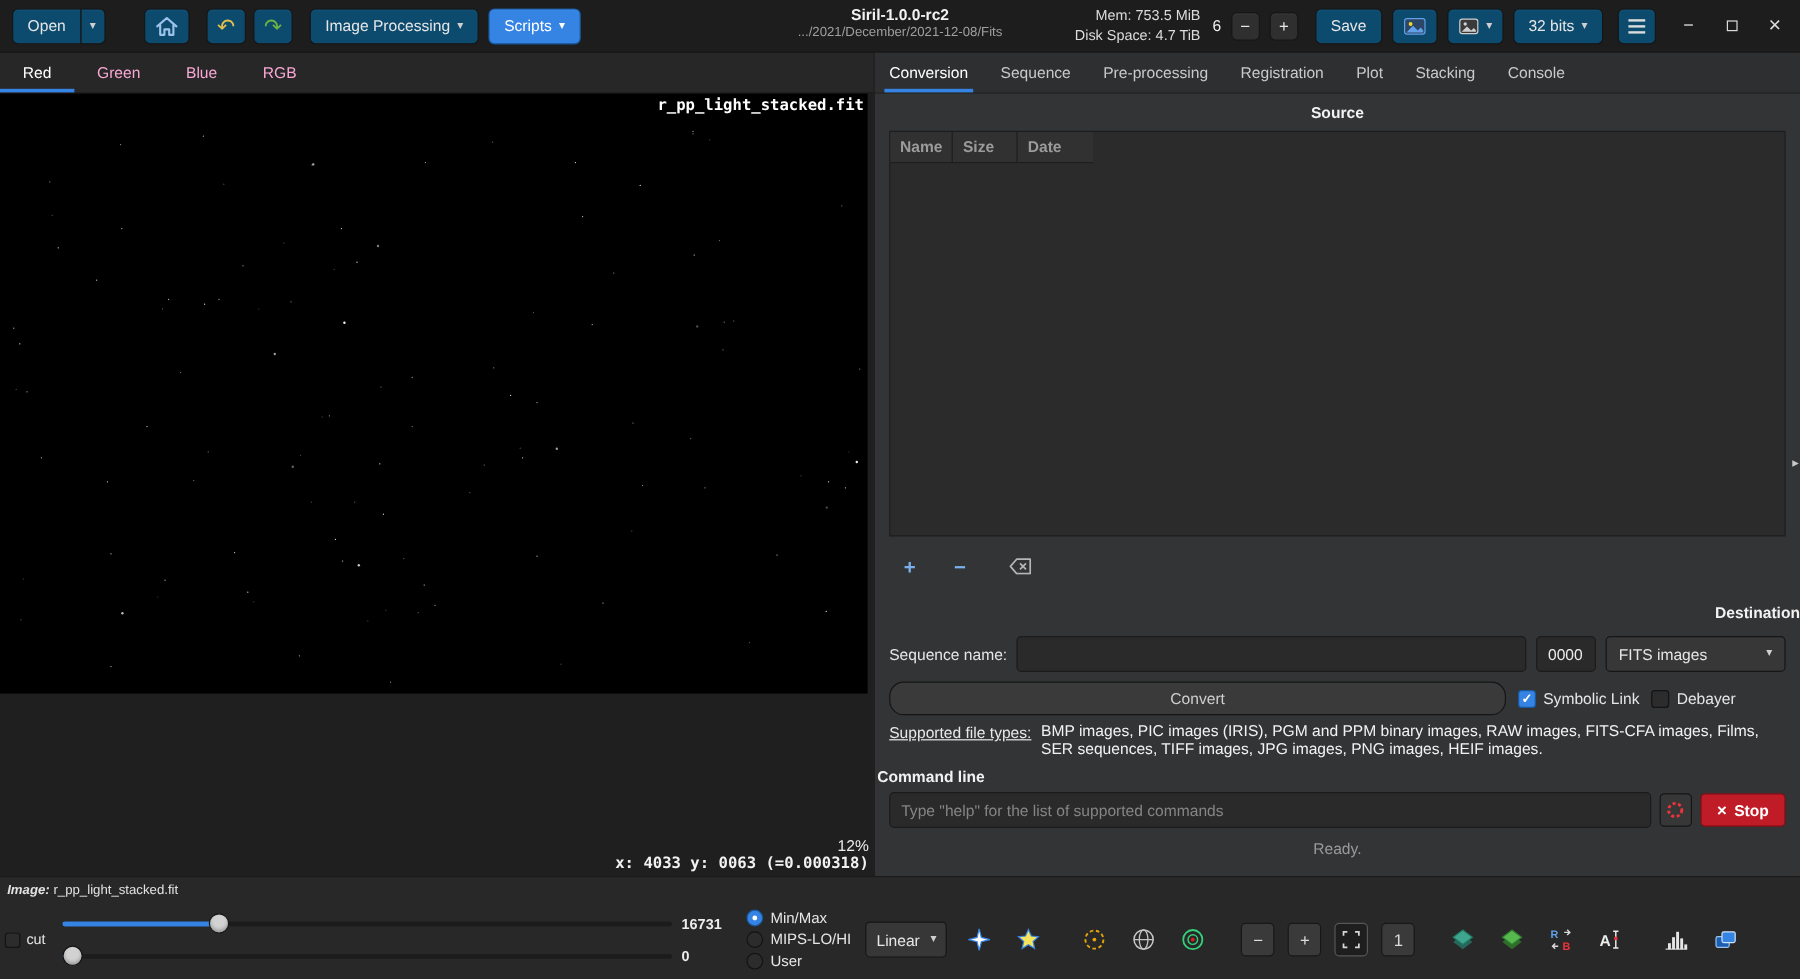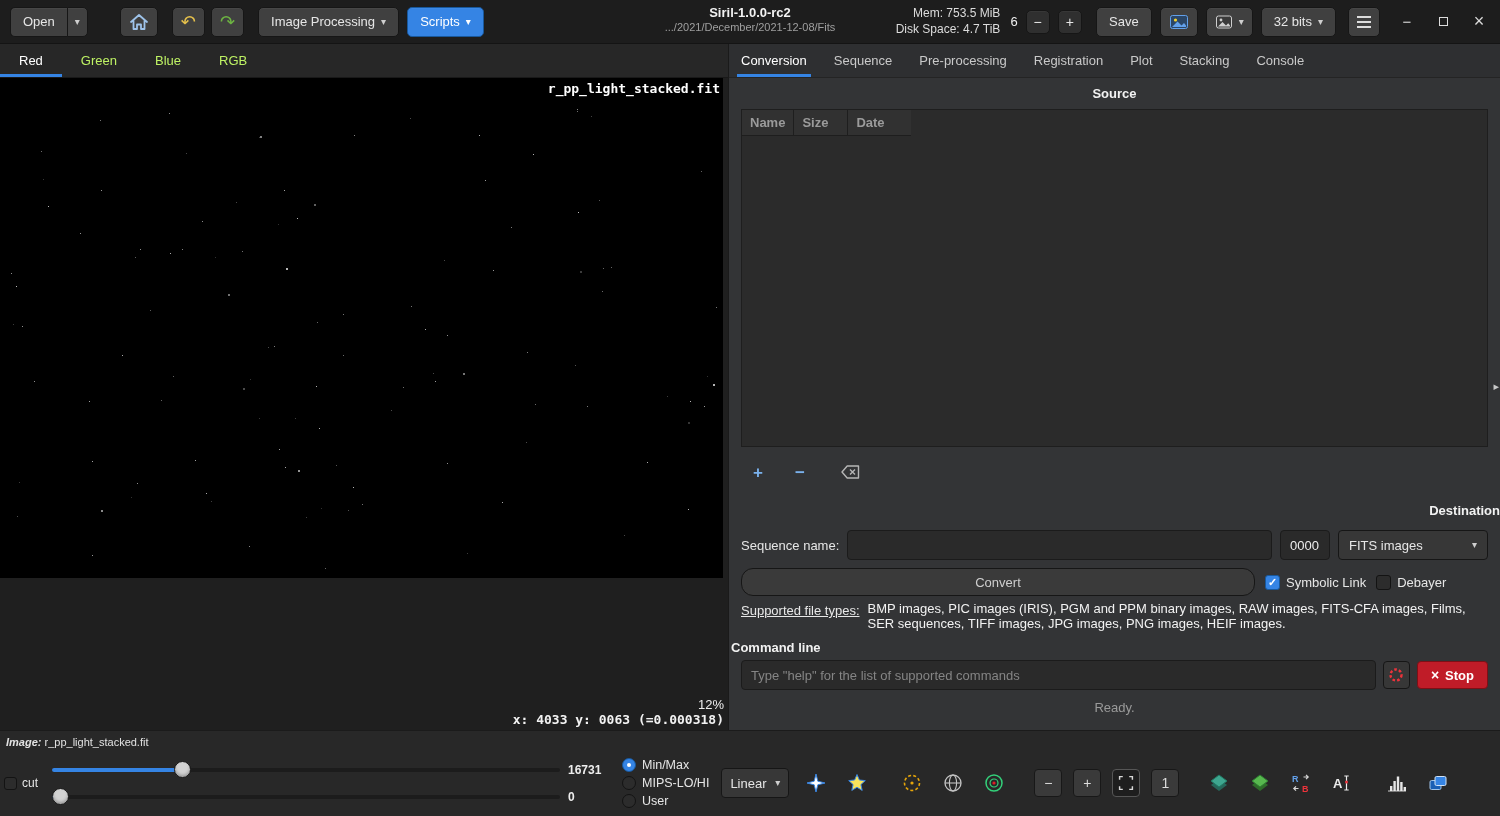--- a/index.html
+++ b/index.html
@@ -6,21 +6,21 @@
   html,body { background:#161616; }
   .app{
     width:1500px;height:816px;position:relative;overflow:hidden;
     background:#242424;color:#e6e6e6;
     font-family:"Liberation Sans",sans-serif;font-size:13px;
     user-select:none;
   }
   
   .topbar{height:44px;background:#1d1d1d;border-bottom:1px solid #141414;
     display:flex;align-items:center;padding:0 10px;gap:8px;}
-  .btn{background:#404040;border:1px solid #161616;border-radius:5px;height:30px;
+  .btn{background:#0c4a6e;border:1px solid #161616;border-radius:5px;height:30px;
     padding:0 12px;color:#e6e6e6;font-size:13px;display:inline-flex;align-items:center;
     gap:6px;cursor:default;box-shadow:inset 0 1px 0 rgba(255,255,255,.04);}
   .btn.suggested{background:#3584e4;border-color:#18589c;color:#fff;}
   .btn.iconbtn{padding:0 8px;}
   .btn.small{height:24px;padding:0 7px;font-size:14px;background:#2f2f2f;}
   .splitbtn{display:flex;}
   .splitbtn .btn:first-child{border-top-right-radius:0;border-bottom-right-radius:0;border-right:none;}
   .splitbtn .btn.arrow{border-top-left-radius:0;border-bottom-left-radius:0;padding:0 7px;}
   .caret{font-size:10px;color:#cfcfcf;line-height:1;}
   .glyph-undo{font-size:18px;color:#e5c04b;line-height:1;}
@@ -34,21 +34,21 @@
   .threads{font-size:13px;color:#f0f0f0;margin-left:2px;}
   .hamburger{width:14px;height:2px;background:#dcdcdc;box-shadow:0 -5px 0 #dcdcdc,0 5px 0 #dcdcdc;display:inline-block;}
   .winctl{display:flex;align-items:center;gap:14px;margin-left:8px;}
   .winbtn{width:22px;height:22px;display:flex;align-items:center;justify-content:center;
     color:#dcdcdc;font-size:15px;}
   .maxbox{width:9px;height:9px;border:1.5px solid #dcdcdc;display:inline-block;}
   
   .content{display:flex;height:686px;}
   .viewer{width:728px;display:flex;flex-direction:column;background:#1f1f1f;}
   .channel-tabs{height:34px;background:#272727;border-bottom:1px solid #191919;display:flex;align-items:stretch;}
-  .ctab{padding:0 19px;display:flex;align-items:center;color:#bef264;position:relative;font-size:13px;}
+  .ctab{padding:0 19px;display:flex;align-items:center;color:#f9a8d4;position:relative;font-size:13px;}
   .ctab.active{color:#fff;}
   .ctab.active::after{content:"";position:absolute;left:0;right:0;bottom:0;height:3px;background:#3584e4;}
   .image-area{width:723px;height:500px;background:#000;position:relative;overflow:hidden;}
   .image-label{position:absolute;top:3px;right:3px;font-family:"DejaVu Sans Mono",monospace;
     font-weight:700;font-size:13px;color:#fff;}
   .star{position:absolute;background:#fff;border-radius:50%;}
   .viewer-bottom{margin-top:auto;display:flex;justify-content:space-between;align-items:flex-end;
     padding:0 4px 3px 12px;flex-direction:column;}
   .zoom-label{font-size:13px;color:#ededed;}
   .coords{font-family:"DejaVu Sans Mono",monospace;font-weight:700;font-size:13px;color:#f2f2f2;}

